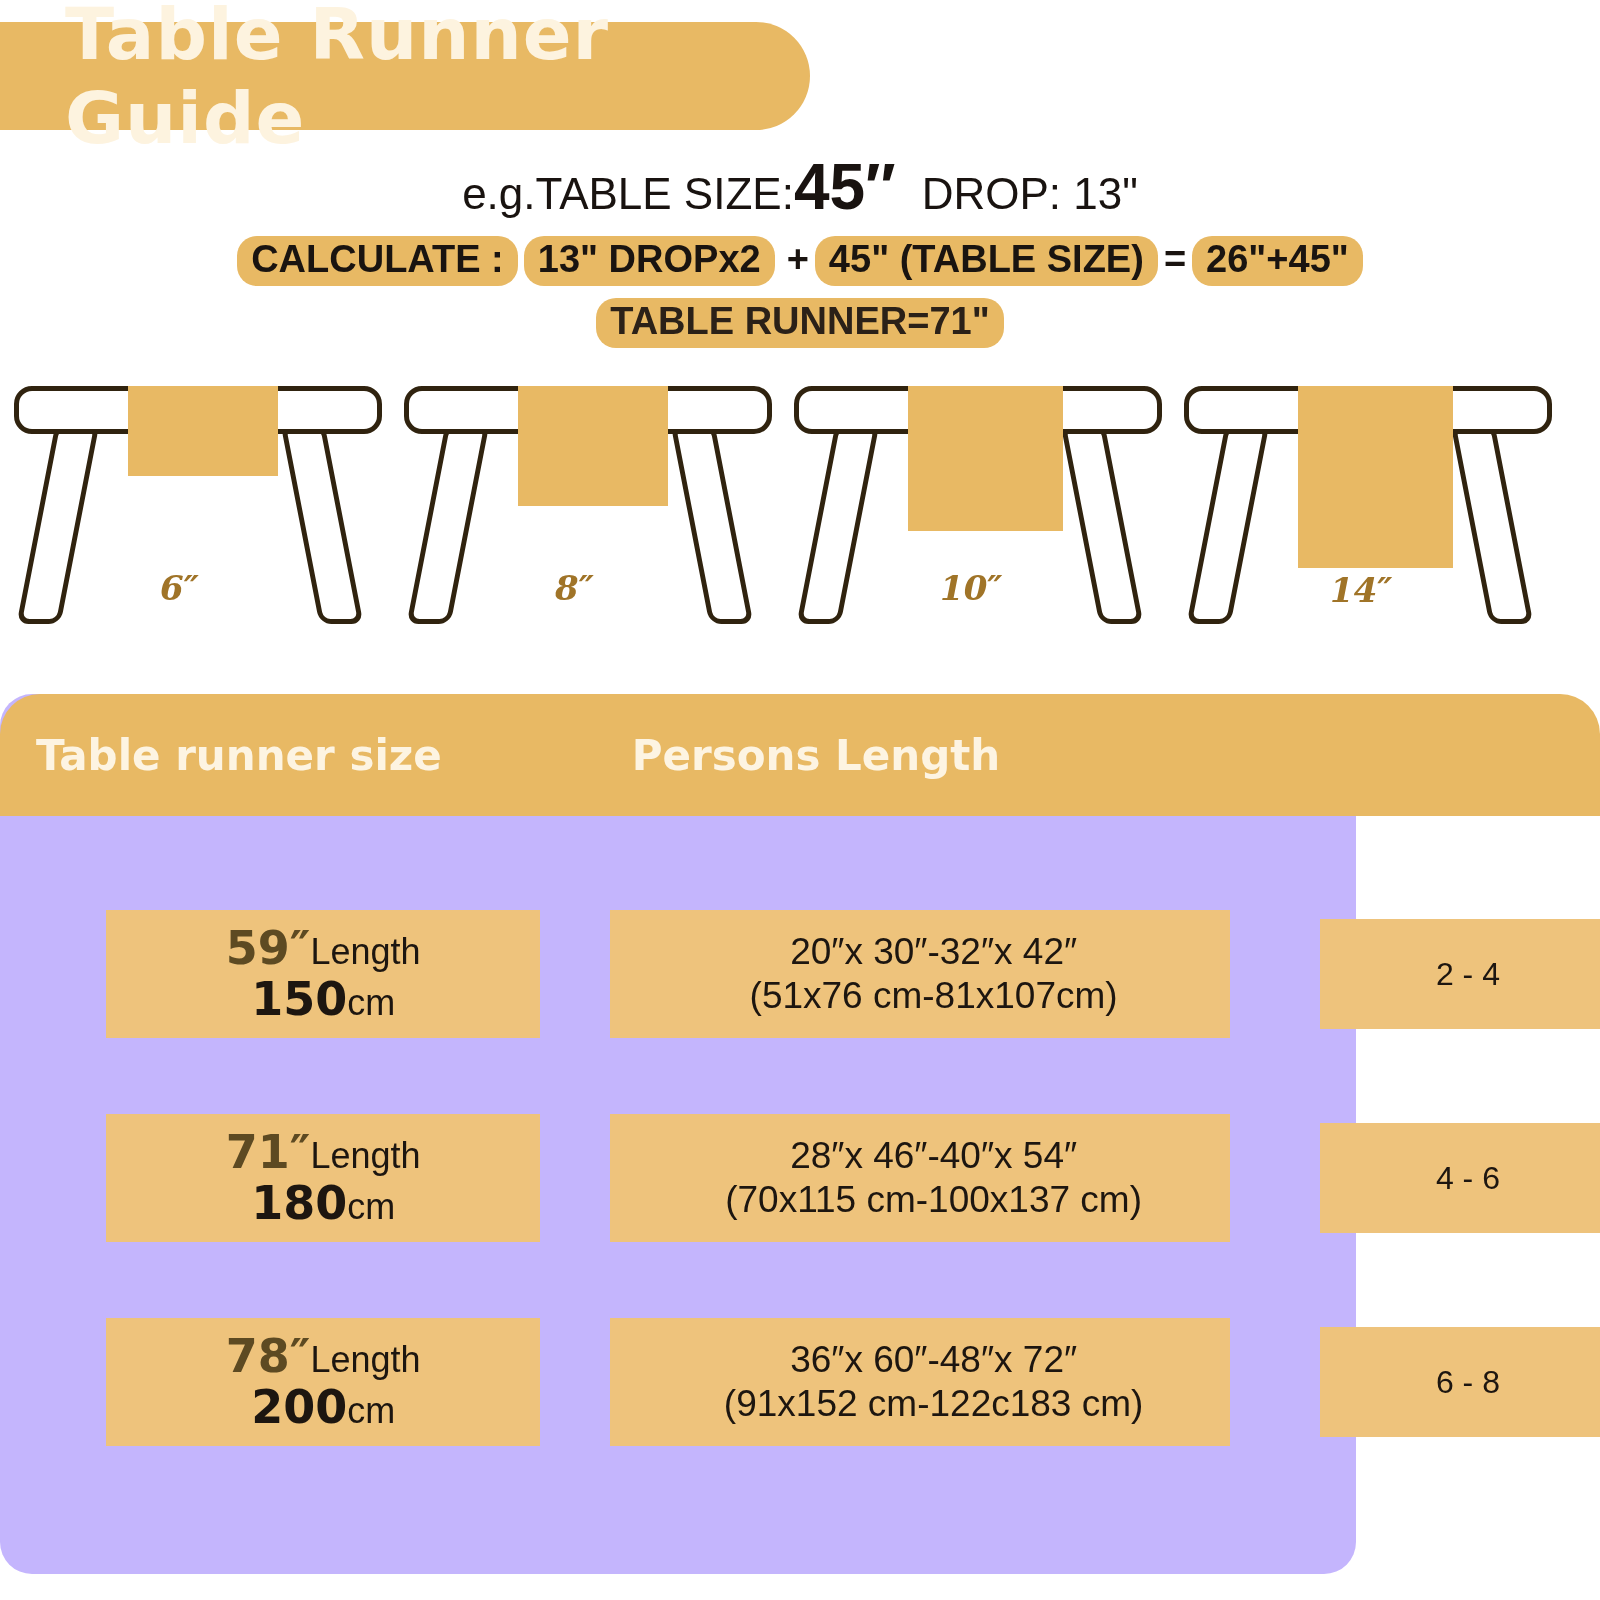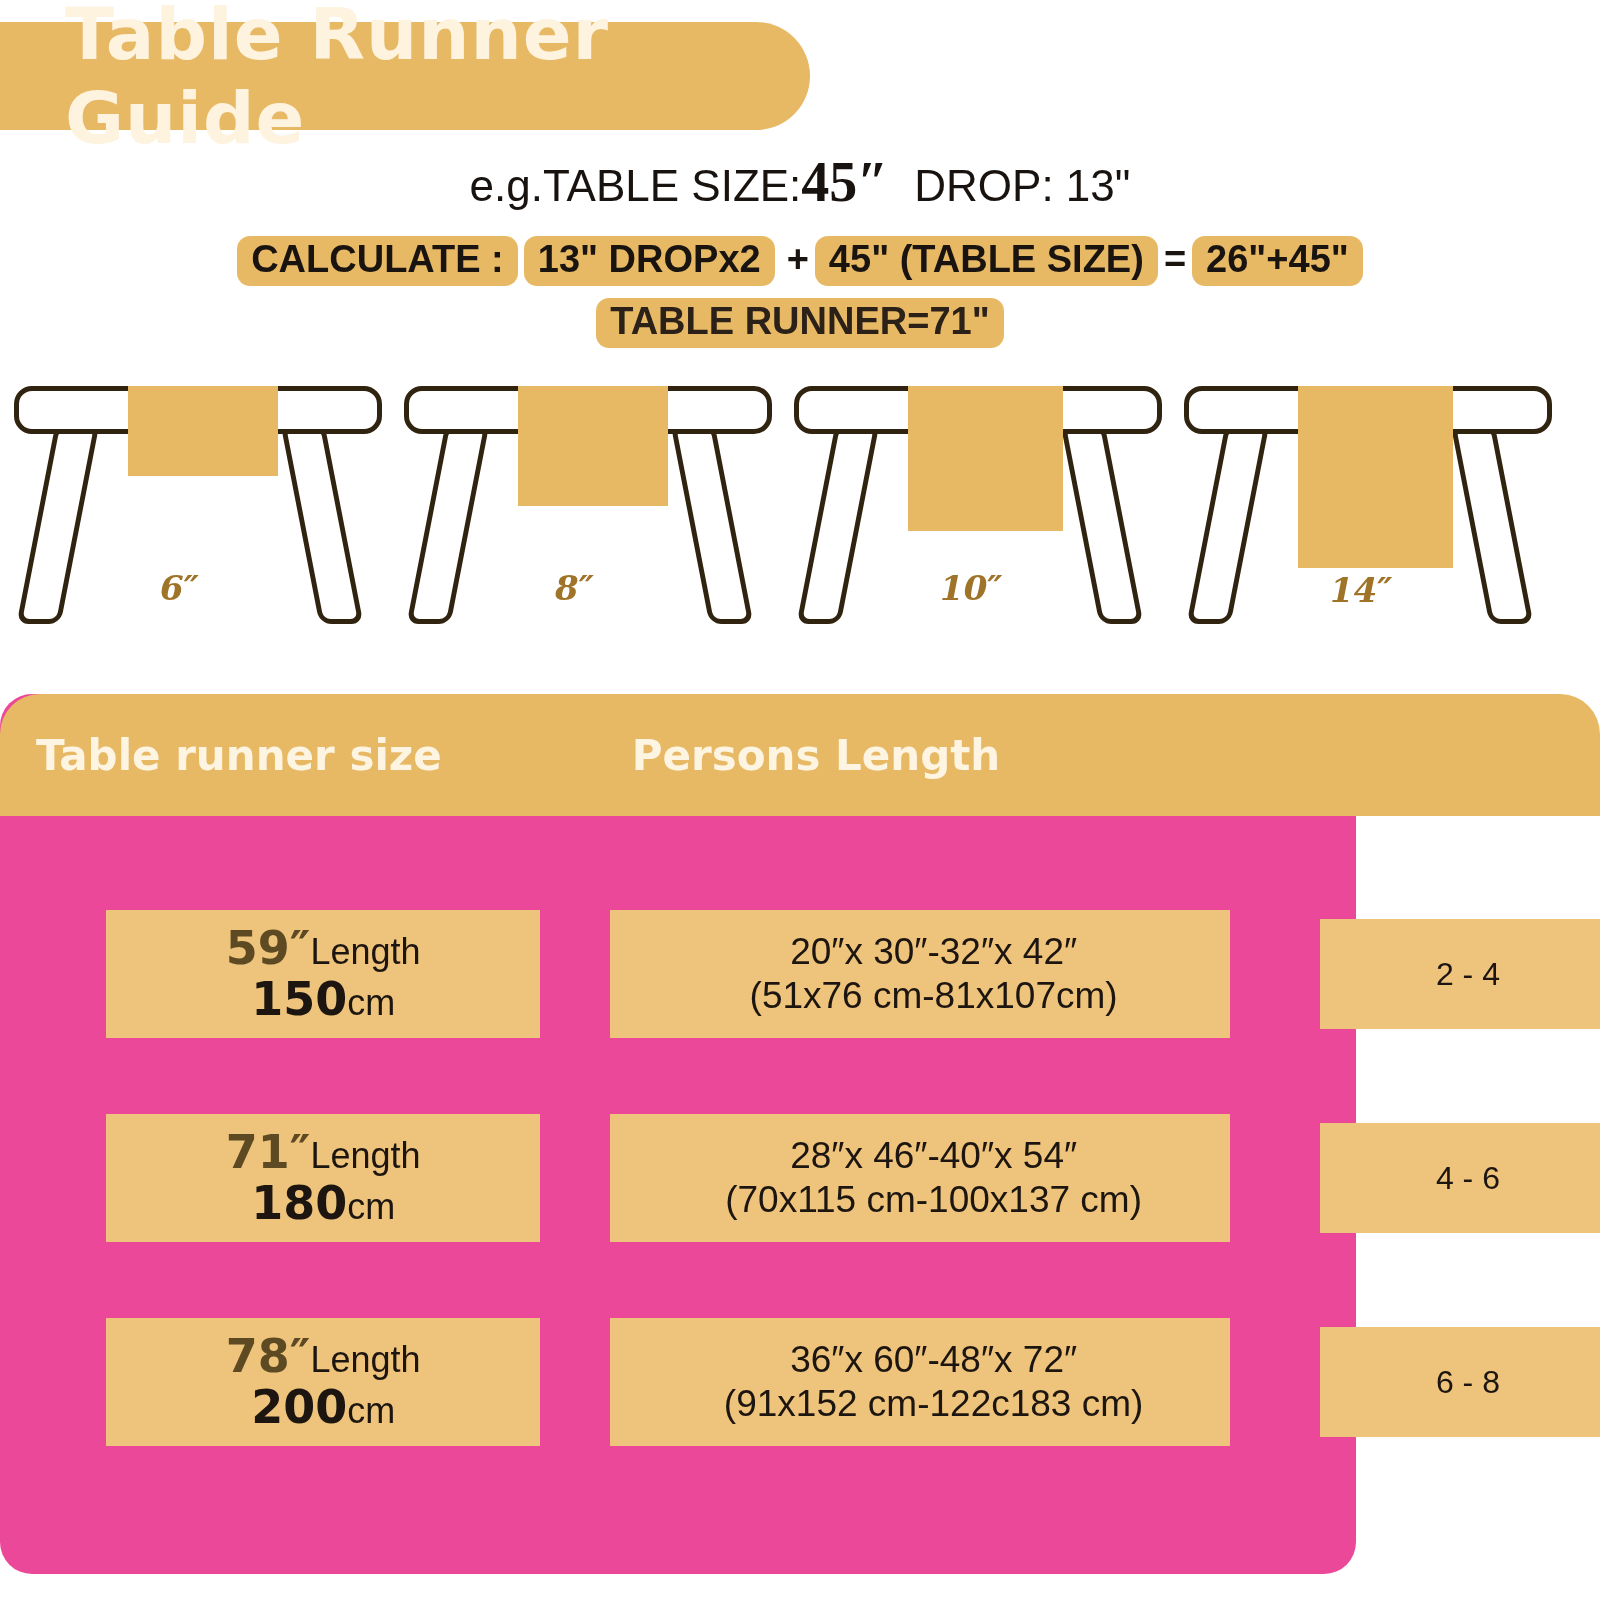--- a/index.html
+++ b/index.html
@@ -42,41 +42,40 @@
   .eg-line {
     position: absolute;
     top: 150px;
     left: 0;
     width: 1600px;
     text-align: center;
     font-size: 44px;
     color: #191310;
   }
   .eg-line .big {
-    font-size: 56px;
-    font-weight: bold;
-    font-family: Liberation Serif, serif;
+    font-size: 64px;
+    font-weight: bold;
   }
   .eg-line .spacer { display:inline-block; width: 26px; }
 
   
   .calc-line {
     position: absolute;
     top: 232px;
     left: 0;
     width: 1600px;
     text-align: center;
     font-size: 38px;
     font-weight: bold;
     color: #1a1410;
     white-space: nowrap;
   }
   .hl {
     background: #e8b964;
-    border-radius: 13px;
+    border-radius: 20px;
     padding: 4px 14px 6px 14px;
     display: inline-block;
     line-height: 1.05;
   }
   .plain { display: inline-block; padding: 4px 6px; }
 
   .runner-line {
     position: absolute;
     top: 298px;
     left: 0;
@@ -152,21 +151,21 @@
     font-family: "DejaVu Serif", serif;
   }
 
   
   .card {
     position: absolute;
     left: 0px;
     top: 694px;
     width: 1356px;
     height: 880px;
-    background: #ec4899;
+    background: #c4b5fd;
     border-radius: 32px;
   }
   .card-header {
     position: absolute;
     left: 0;
     top: 0;
     width: 1600px;
     height: 122px;
     background: #e8b964;
     border-radius: 40px 40px 0 0;

